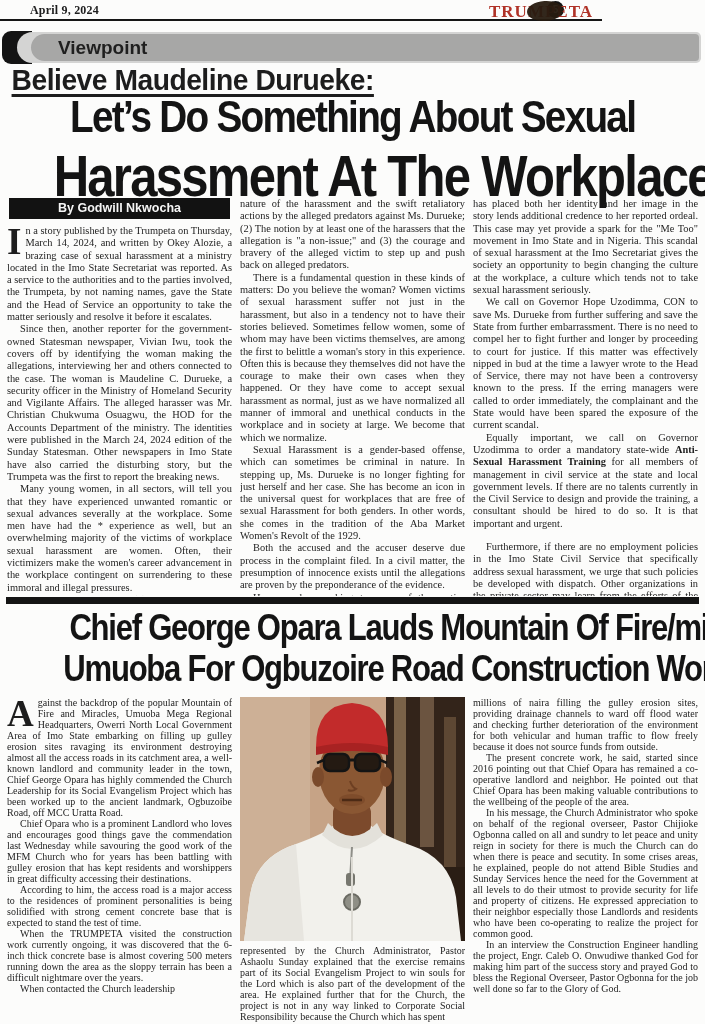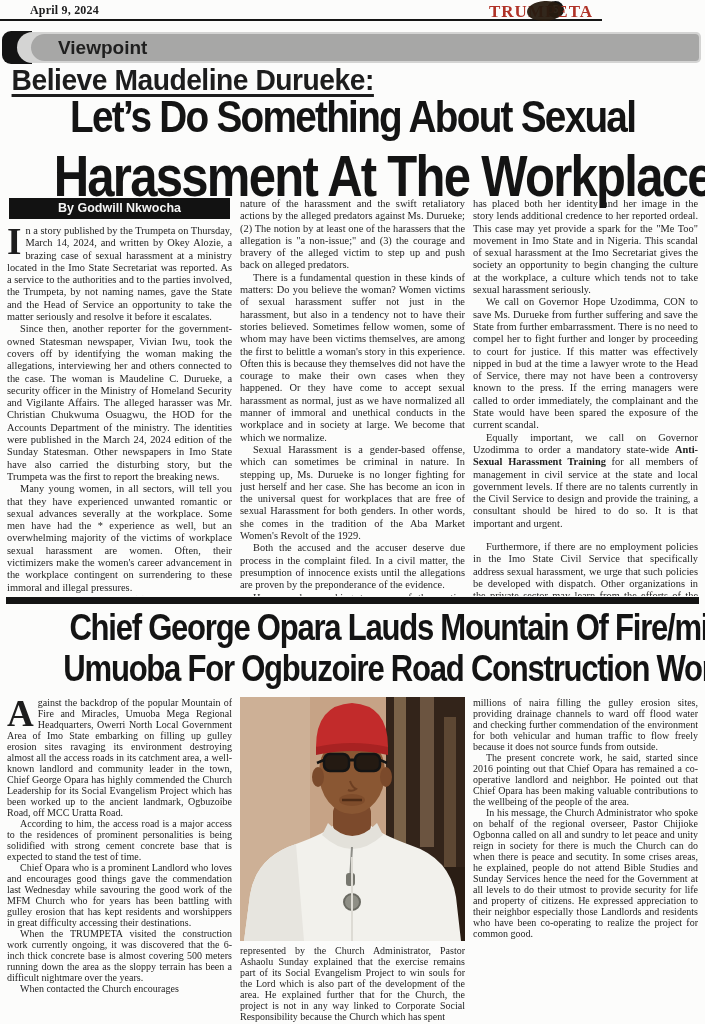--- a/index.html
+++ b/index.html
@@ -121,24 +121,24 @@
   <div class="bighead h2a">
     <span>Chief George Opara Lauds Mountain Of Fire/miracles,</span>
   </div>
   <div class="bighead h2b">
     <span>Umuoba For Ogbuzoire Road Construction Work</span>
   </div>
 
   <div class="cols a2">
     <div class="col">
       <p class="body"><span class="dropcap">A</span><span>gainst the backdrop of the popular Mountain of Fire and Miracles, Umuoba Mega Regional Headquarters, Owerri North Local Government Area of Imo State embarking on filling up gulley erosion sites ravaging its environment destroying almost all the access roads in its catchment area, a well-known landlord and community leader in the town, Chief George Opara has highly commended the Church Leadership for its Social Evangelism Project which has been worked up to the ancient landmark, Ogbuzoibe Road, off MCC Uratta Road.</span></p>
+      <p class="body indent">Chief Opara who is a prominent Landlord who loves and encourages good things gave the commendation last Wednesday while savouring the good work of the MFM Church who for years has been battling with gulley erosion that has kept residents and worshippers in great difficulty accessing their destinations.</p>
       <p class="body indent">According to him, the access road is a major access to the residences of prominent personalities is being solidified with strong cement concrete base that is expected to stand the test of time.</p>
-      <p class="body indent">Chief Opara who is a prominent Landlord who loves and encourages good things gave the commendation last Wednesday while savouring the good work of the MFM Church who for years has been battling with gulley erosion that has kept residents and worshippers in great difficulty accessing their destinations.</p>
       <p class="body indent">When the TRUMPETA visited the construction work currently ongoing, it was discovered that the 6-inch thick concrete base is almost covering 500 meters running down the area as the sloppy terrain has been a difficult nightmare over the years.</p>
-      <p class="body indent">When contacted the Church encourages</p>
+      <p class="body indent">When contacted the Church leadership</p>
     </div>
     <div class="col">
       <div class="photo" role="img" aria-label="Chief George Opara wearing a red cap, dark glasses and white attire">
         <svg width="225" height="244" viewBox="0 0 225 244" xmlns="http://www.w3.org/2000/svg">
           <rect x="0" y="0" width="225" height="244" fill="#c6a386"></rect>
           <rect x="0" y="0" width="70" height="244" fill="#cdb096"></rect>
           <rect x="146" y="0" width="79" height="244" fill="#33241a"></rect>
           <rect x="154" y="0" width="12" height="244" fill="#7a6248"></rect>
           <rect x="180" y="0" width="14" height="150" fill="#6b5440"></rect>
           <rect x="204" y="20" width="12" height="224" fill="#5d4733"></rect>
@@ -170,19 +170,20 @@
 
           <line x1="112" y1="150" x2="110" y2="184" stroke="#8e8e88" stroke-width="2"></line>
           <rect x="106" y="176" width="9" height="13" rx="3" fill="#77776f"></rect>
           <circle cx="112" cy="205" r="8" fill="#8f8f86" stroke="#6a6a62" stroke-width="2"></circle>
           <line x1="112" y1="160" x2="112" y2="244" stroke="#dddbd4" stroke-width="2"></line>
         </svg>
       </div>
       <p class="body">represented by the Church Administrator, Pastor Ashaolu Sunday explained that the exercise remains part of its Social Evangelism Project to win souls for the Lord which is also part of the development of the area. He explained further that for the Church, the project is not in any way linked to Corporate Social Responsibility because the Church which has spent</p>
     </div>
     <div class="col">
-      <p class="body">millions of naira filling the gulley erosion sites, providing drainage channels to ward off flood water and checking further commendation of the environment for both vehicular and human traffic to flow freely because it does not source funds from outside.</p>
+      <p class="body">millions of naira filling the gulley erosion sites, providing drainage channels to ward off flood water and checking further deterioration of the environment for both vehicular and human traffic to flow freely because it does not source funds from outside.</p>
       <p class="body indent">The present concrete work, he said, started since 2016 pointing out that Chief Opara has remained a co-operative landlord and neighbor. He pointed out that Chief Opara has been making valuable contributions to the wellbeing of the people of the area.</p>
       <p class="body indent">In his message, the Church Administrator who spoke on behalf of the regional overseer, Pastor Chijioke Ogbonna called on all and sundry to let peace and unity reign in society for there is much the Church can do when there is peace and secutity. In some crises areas, he explained, people do not attend Bible Studies and Sunday Services hence the need for the Government at all levels to do their utmost to provide security for life and property of citizens. He expressed appreciation to their neighbor especially those Landlords and residents who have been co-operating to realize the project for common good.</p>
+      <p class="body indent">In an interview the Construction Engineer handling the project, Engr. Caleb O. Onwudiwe thanked God for making him part of the success story and prayed God to bless the Regional Overseer, Pastor Ogbonna for the job well done so far to the Glory of God.</p>
     </div>
   </div>
 
 </div>
 
 </body></html>

